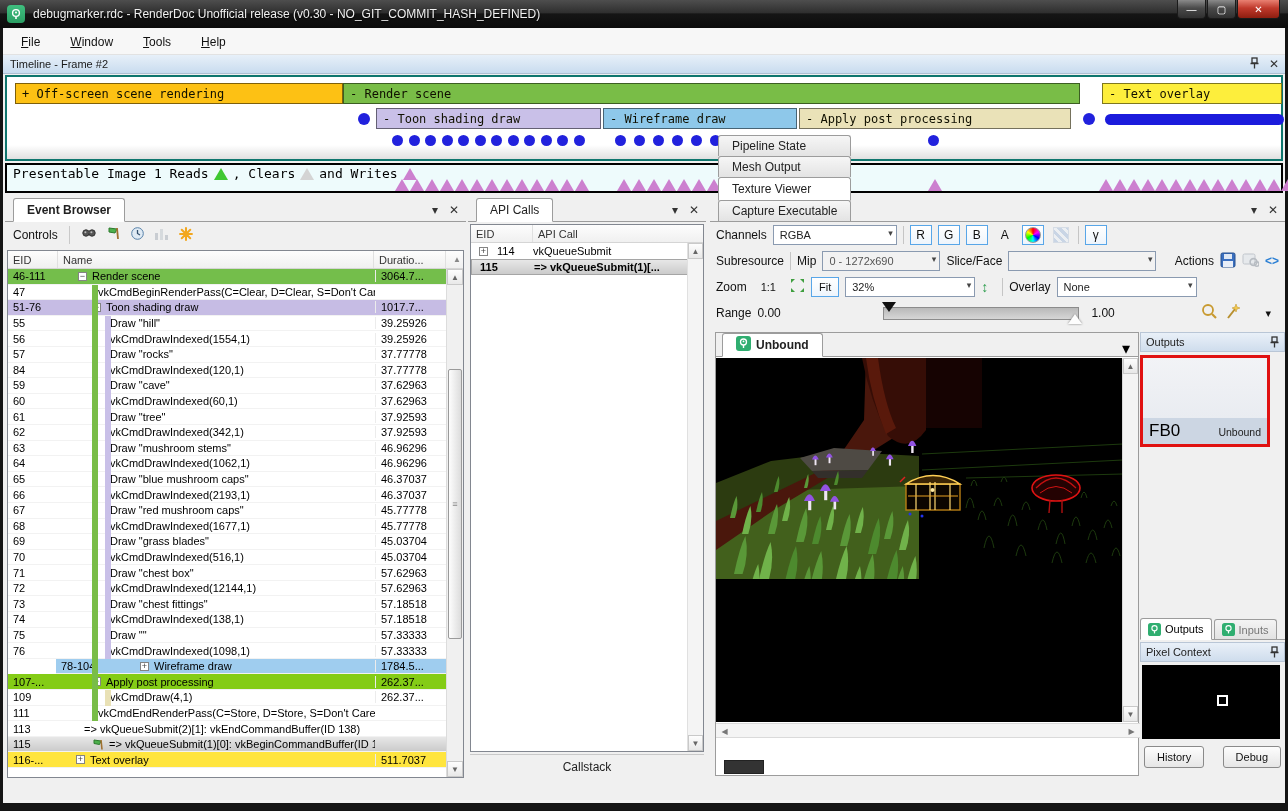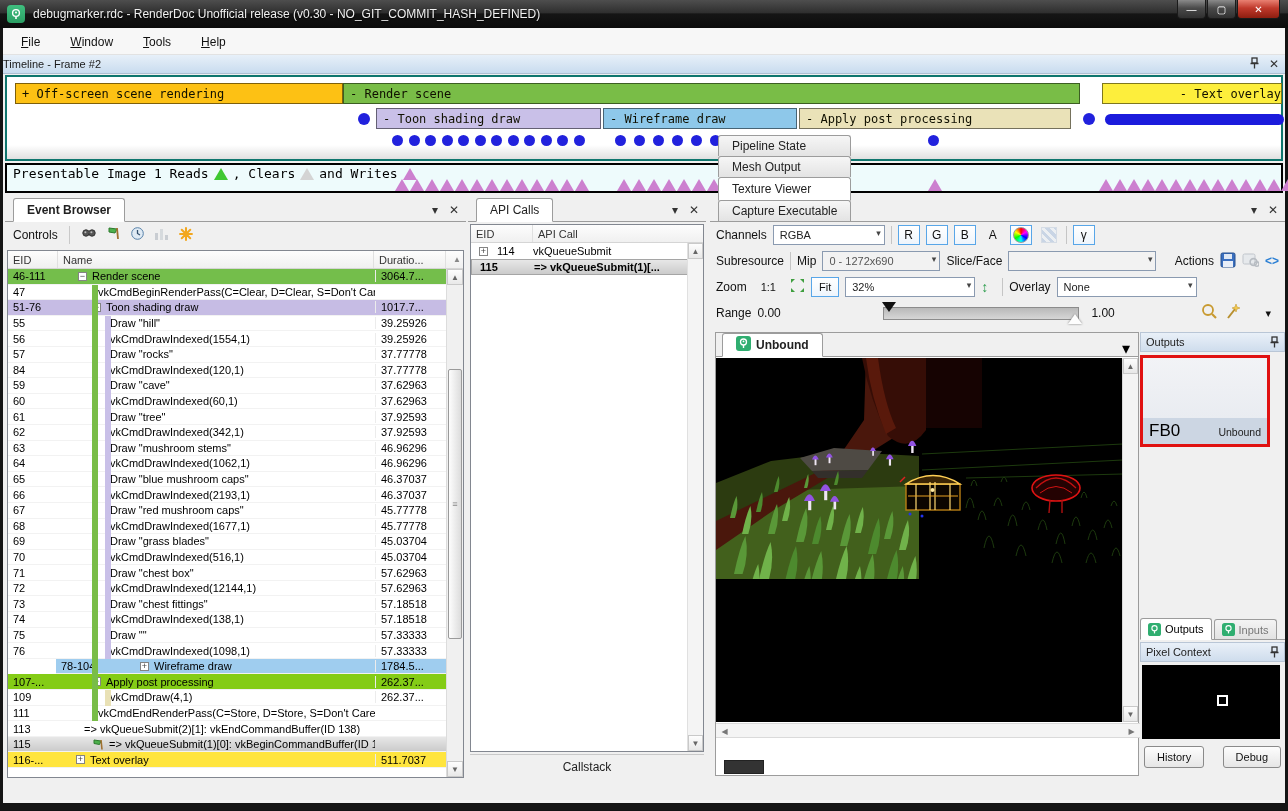--- a/index.html
+++ b/index.html
@@ -21,21 +21,21 @@
 
   
   .client { position:absolute; left:3px; top:28px; width:1282px; height:775px; background:#f0f0f0; }
 
   .menubar { position:absolute; left:0; top:0; width:100%; height:27px; background:#f7f7f7; border-bottom:1px solid #e2e2e2; display:flex; align-items:center; padding-left:18px; gap:30px; }
   .menu-item { display:inline-block; font-size:12px; color:#111; }
   .menu-item::first-letter { text-decoration:underline; }
 
   .tl-header { position:absolute; left:0; top:27px; width:100%; height:19px;
     background:linear-gradient(180deg,#e7f0f9,#c9dcef); border-bottom:1px solid #aebfd2;
-    font-size:11px; color:#1a1a1a; display:flex; align-items:center; }
+    font-size:11px; color:#1a1a1a; display:flex; align-items:center; padding-left:7px; }
   .tl-header .corner { position:absolute; right:6px; top:2px; display:flex; gap:10px; color:#333; font-size:12px; }
 
   .tl-body { position:absolute; left:2px; top:47px; width:1278px; height:86px; background:#fff; border:2px solid #0f766e; }
   .tl-row1 { position:absolute; left:0; top:6px; height:21px; width:100%; }
   .tl-row2 { position:absolute; left:0; top:31px; height:22px; width:100%; }
   .tl-bar { position:absolute; top:0; height:21px; border:1px solid rgba(0,0,0,.5);
     font-family:"DejaVu Sans Mono", monospace; font-size:12px; color:#101000; display:flex; align-items:center; padding-left:6px; white-space:nowrap; overflow:hidden; }
   .tl-dotsrow { position:absolute; left:0; top:58px; height:12px; width:100%; }
   .dotg { position:absolute; top:0; display:flex; }
   .dot { width:11px; height:11px; border-radius:50%; background:var(--dot,#2121dd); flex:none; }
@@ -185,21 +185,21 @@
 
     <div class="tl-body" style="--dot: #2121dd;">
       <div class="tl-row1">
 
       <div class="tl-bar" style="left: 8px; width: 328px; background: rgb(253, 193, 20);">
             <span>+ Off-screen scene rendering</span>
           </div>
           <div class="tl-bar" style="left: 336px; width: 737px; background: rgb(121, 189, 71);">
             <span>- Render scene</span>
           </div>
-          <div class="tl-bar" style="left: 1095px; width: 180px; background: rgb(253, 238, 60); justify-content: flex-end;">
+          <div class="tl-bar" style="left: 1095px; width: 180px; background: rgb(253, 238, 60);">
             <span>- Text overlay</span>
           </div>
         </div>
       <div class="tl-row2">
         <span>
           
         <div class="tl-bar" style="left: 369px; width: 225px; background: rgb(201, 192, 232);">
               <span>- Toon shading draw</span>
             </div><div class="tl-bar" style="left: 596px; width: 194px; background: rgb(142, 200, 234);">
               <span>- Wireframe draw</span>
@@ -726,21 +726,21 @@
             </span>
           </span>
         <span class="corner-icons">
           <span>▾</span>
           <span class="xglyph">✕</span>
         </span>
       </div>
 
       <div class="tv-toolbar">
         <span>Channels</span>
-        <span class="combo" style="width:112px">
+        <span class="combo" style="width:124px">
             <span>RGBA</span>
             <span class="dd">▾</span>
           </span>
         <span class="vsep"></span>
         <span class="chanbtn on">R</span>
         <span class="chanbtn on">G</span>
         <span class="chanbtn on">B</span>
         <span class="chanbtn">A</span>
         <span class="chanbtn on">
             <span class="wheel"></span>

